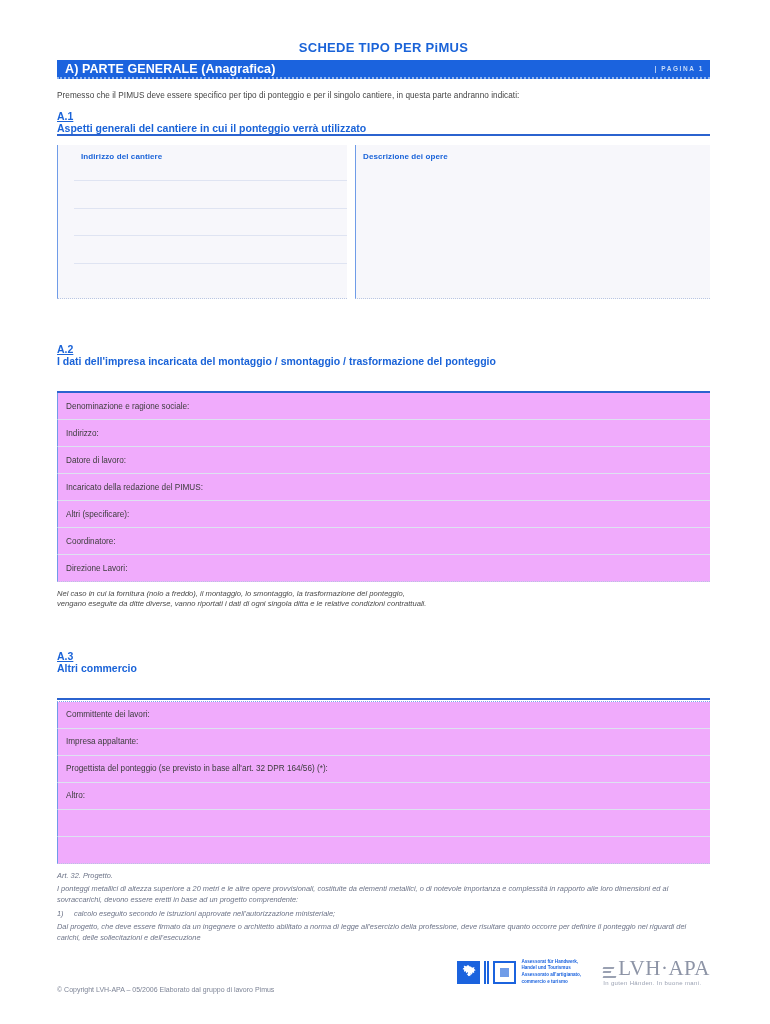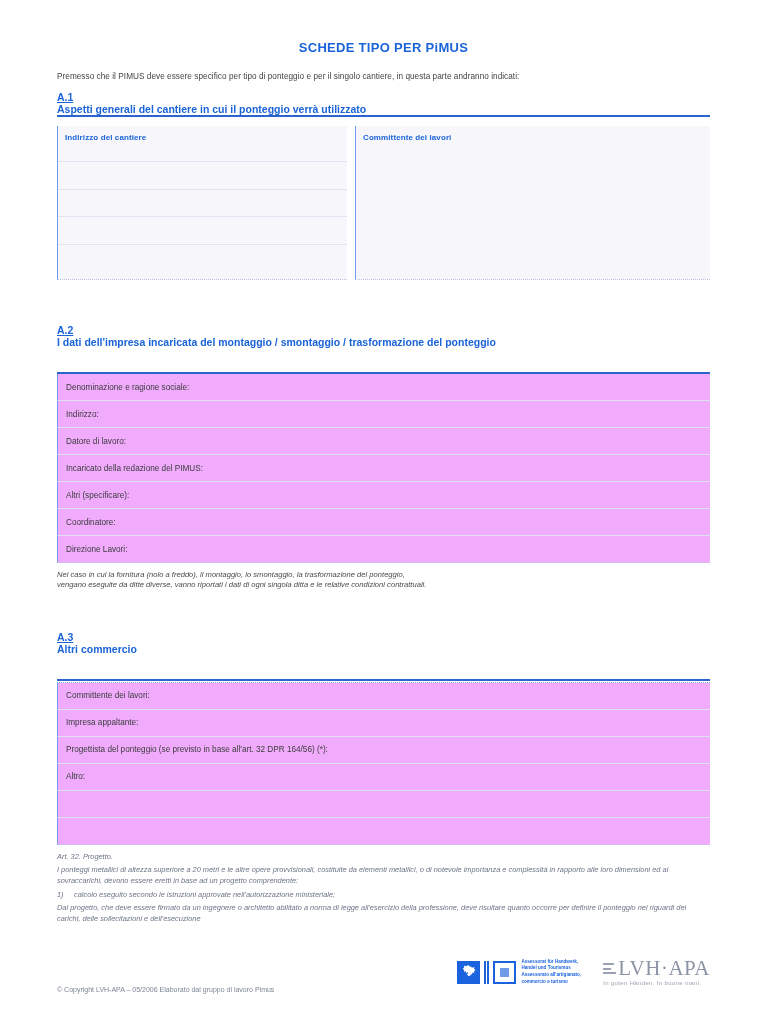--- a/index.html
+++ b/index.html
@@ -97,21 +97,21 @@
     border-top: 2px solid #2b63cf;
     height: 0;
   }
   .rule-thick.dotted-under {
     border-bottom: 1px dotted #7ba4e8;
     padding-bottom: 1px;
   }
 
   
   .a1-wrap { margin-top: 9px; display: flex; }
-  .a1-left  { width: 290px; }
+  .a1-left  { width: 290px; padding-left: 16px; }
   .a1-gap   { width: 8px; }
   .a1-right { flex: 1; }
 
   .boxcol {
     background: #f7f7fb;
     border-left: 1px solid #6f9ce8;
     border-bottom: 1px dotted #b9c6e2;
     box-sizing: border-box;
   }
   .box-label {
@@ -219,21 +219,21 @@
     color: #1b63de;
     font-weight: bold;
     white-space: nowrap;
   }
   .logo-lvh {
     margin-left: 22px;
     display: flex;
     flex-direction: column;
     align-items: flex-start;
   }
-  .lvh-row { display: flex; align-items: center; }
+  .lvh-row { display: flex; align-items: flex-end; }
   .lvh-marks {
     display: flex; flex-direction: column; justify-content: center;
     margin-right: 2px;
   }
   .lvh-marks i {
     display: block;
     height: 2px;
     background: #9aa1b2;
     margin: 1.2px 0;
     transform: skewX(-20deg);
@@ -257,20 +257,24 @@
   }
 </style>
 </head>
 <body>
 
 <div class="page">
   <div class="content">
 
     <div class="doc-title">SCHEDE TIPO PER PiMUS</div>
 
+    <div class="title-bar">
+      <div class="title-bar-label">A) PARTE GENERALE (Anagrafica)</div>
+      <div class="page-badge">| PAGINA 1</div>
+    </div>
 
     <div class="intro">Premesso che il PIMUS deve essere specifico per tipo di ponteggio e per il singolo cantiere, in questa parte andranno indicati:</div>
 
     <div class="sec-head">
       <span class="sec-num">A.1</span>
       <span class="sec-text">Aspetti generali del cantiere in cui il ponteggio verrà utilizzato</span>
     </div>
     <div class="rule-thick"></div>
 
     <div class="a1-wrap">
@@ -278,21 +282,21 @@
         <div class="boxrow">
           <div class="box-label">Indirizzo del cantiere</div>
         </div>
         <div class="boxrow"></div>
         <div class="boxrow"></div>
         <div class="boxrow"></div>
         <div class="boxrow"></div>
       </div>
       <div class="a1-gap"></div>
       <div class="a1-right boxcol">
-        <div class="box-label">Committente dei lavori</div>
+        <div class="box-label">Descrizione dei opere</div>
         <div class="boxbody"></div>
       </div>
     </div>
 
     <div class="sp-34"></div>
     <div class="sec-head">
       <span class="sec-num">A.2</span>
       <span class="sec-text">I dati dell'impresa incaricata del montaggio / smontaggio / trasformazione del ponteggio</span>
     </div>
     <div class="sp-24"></div>

